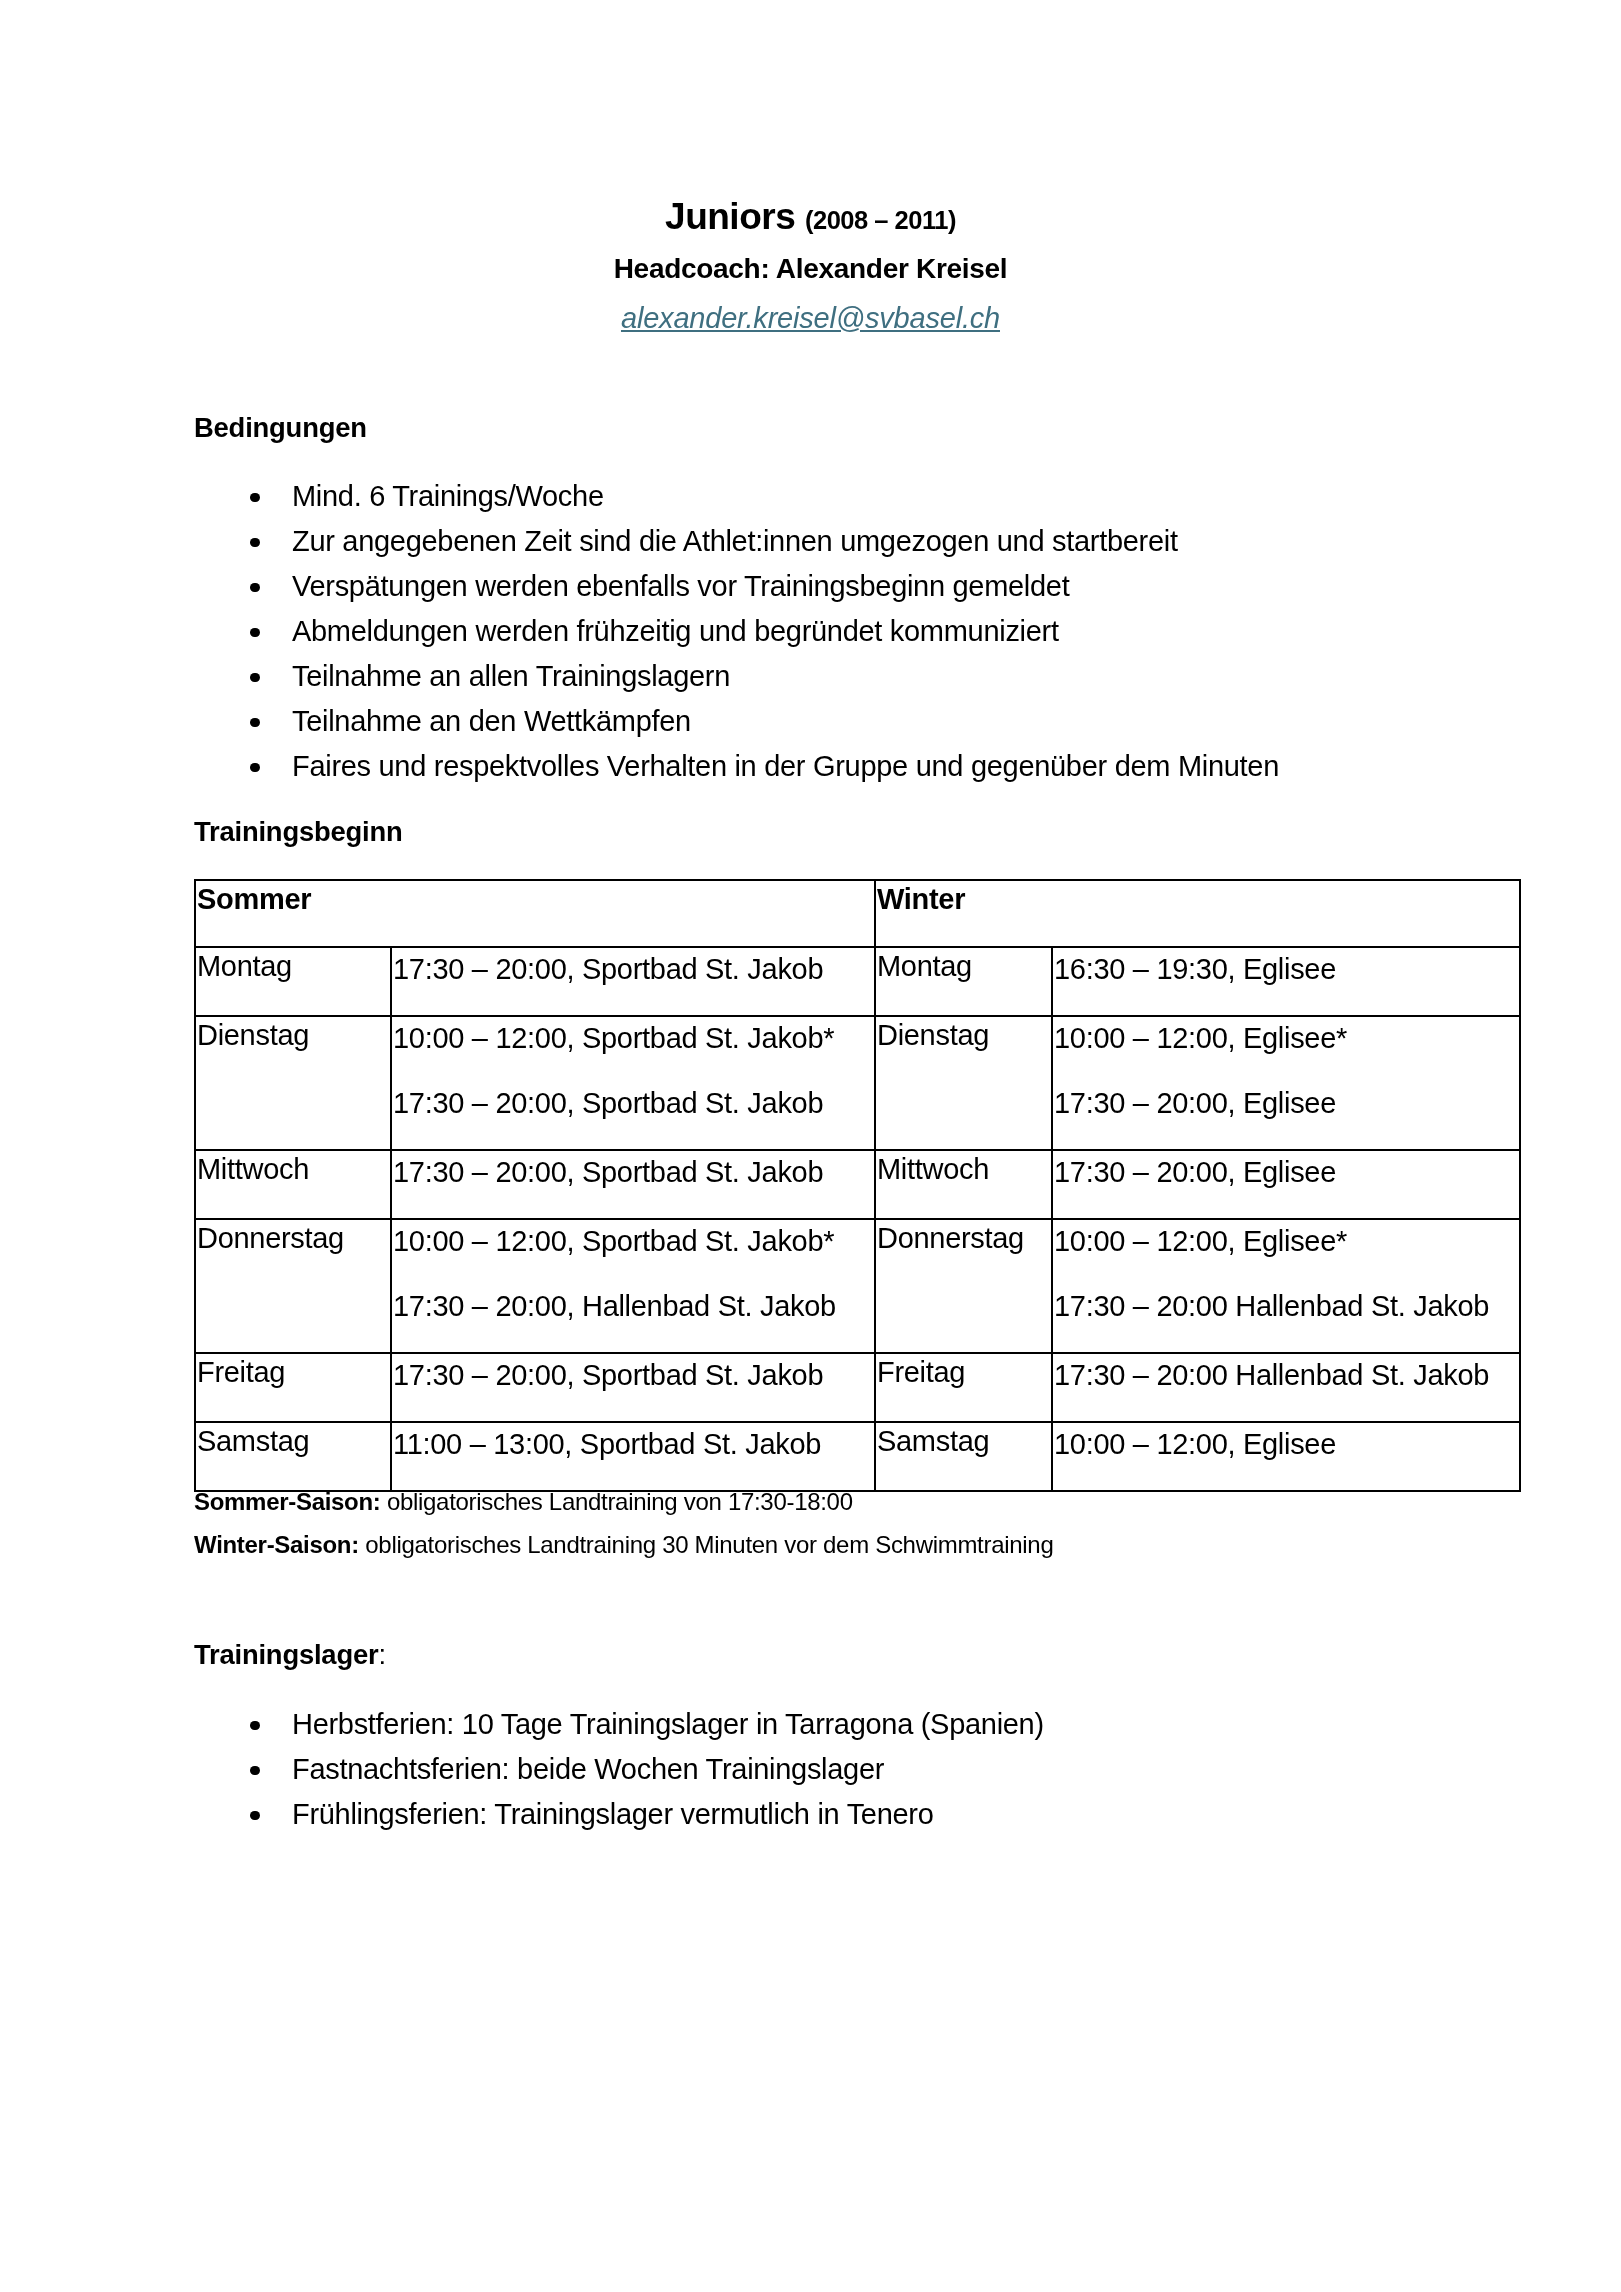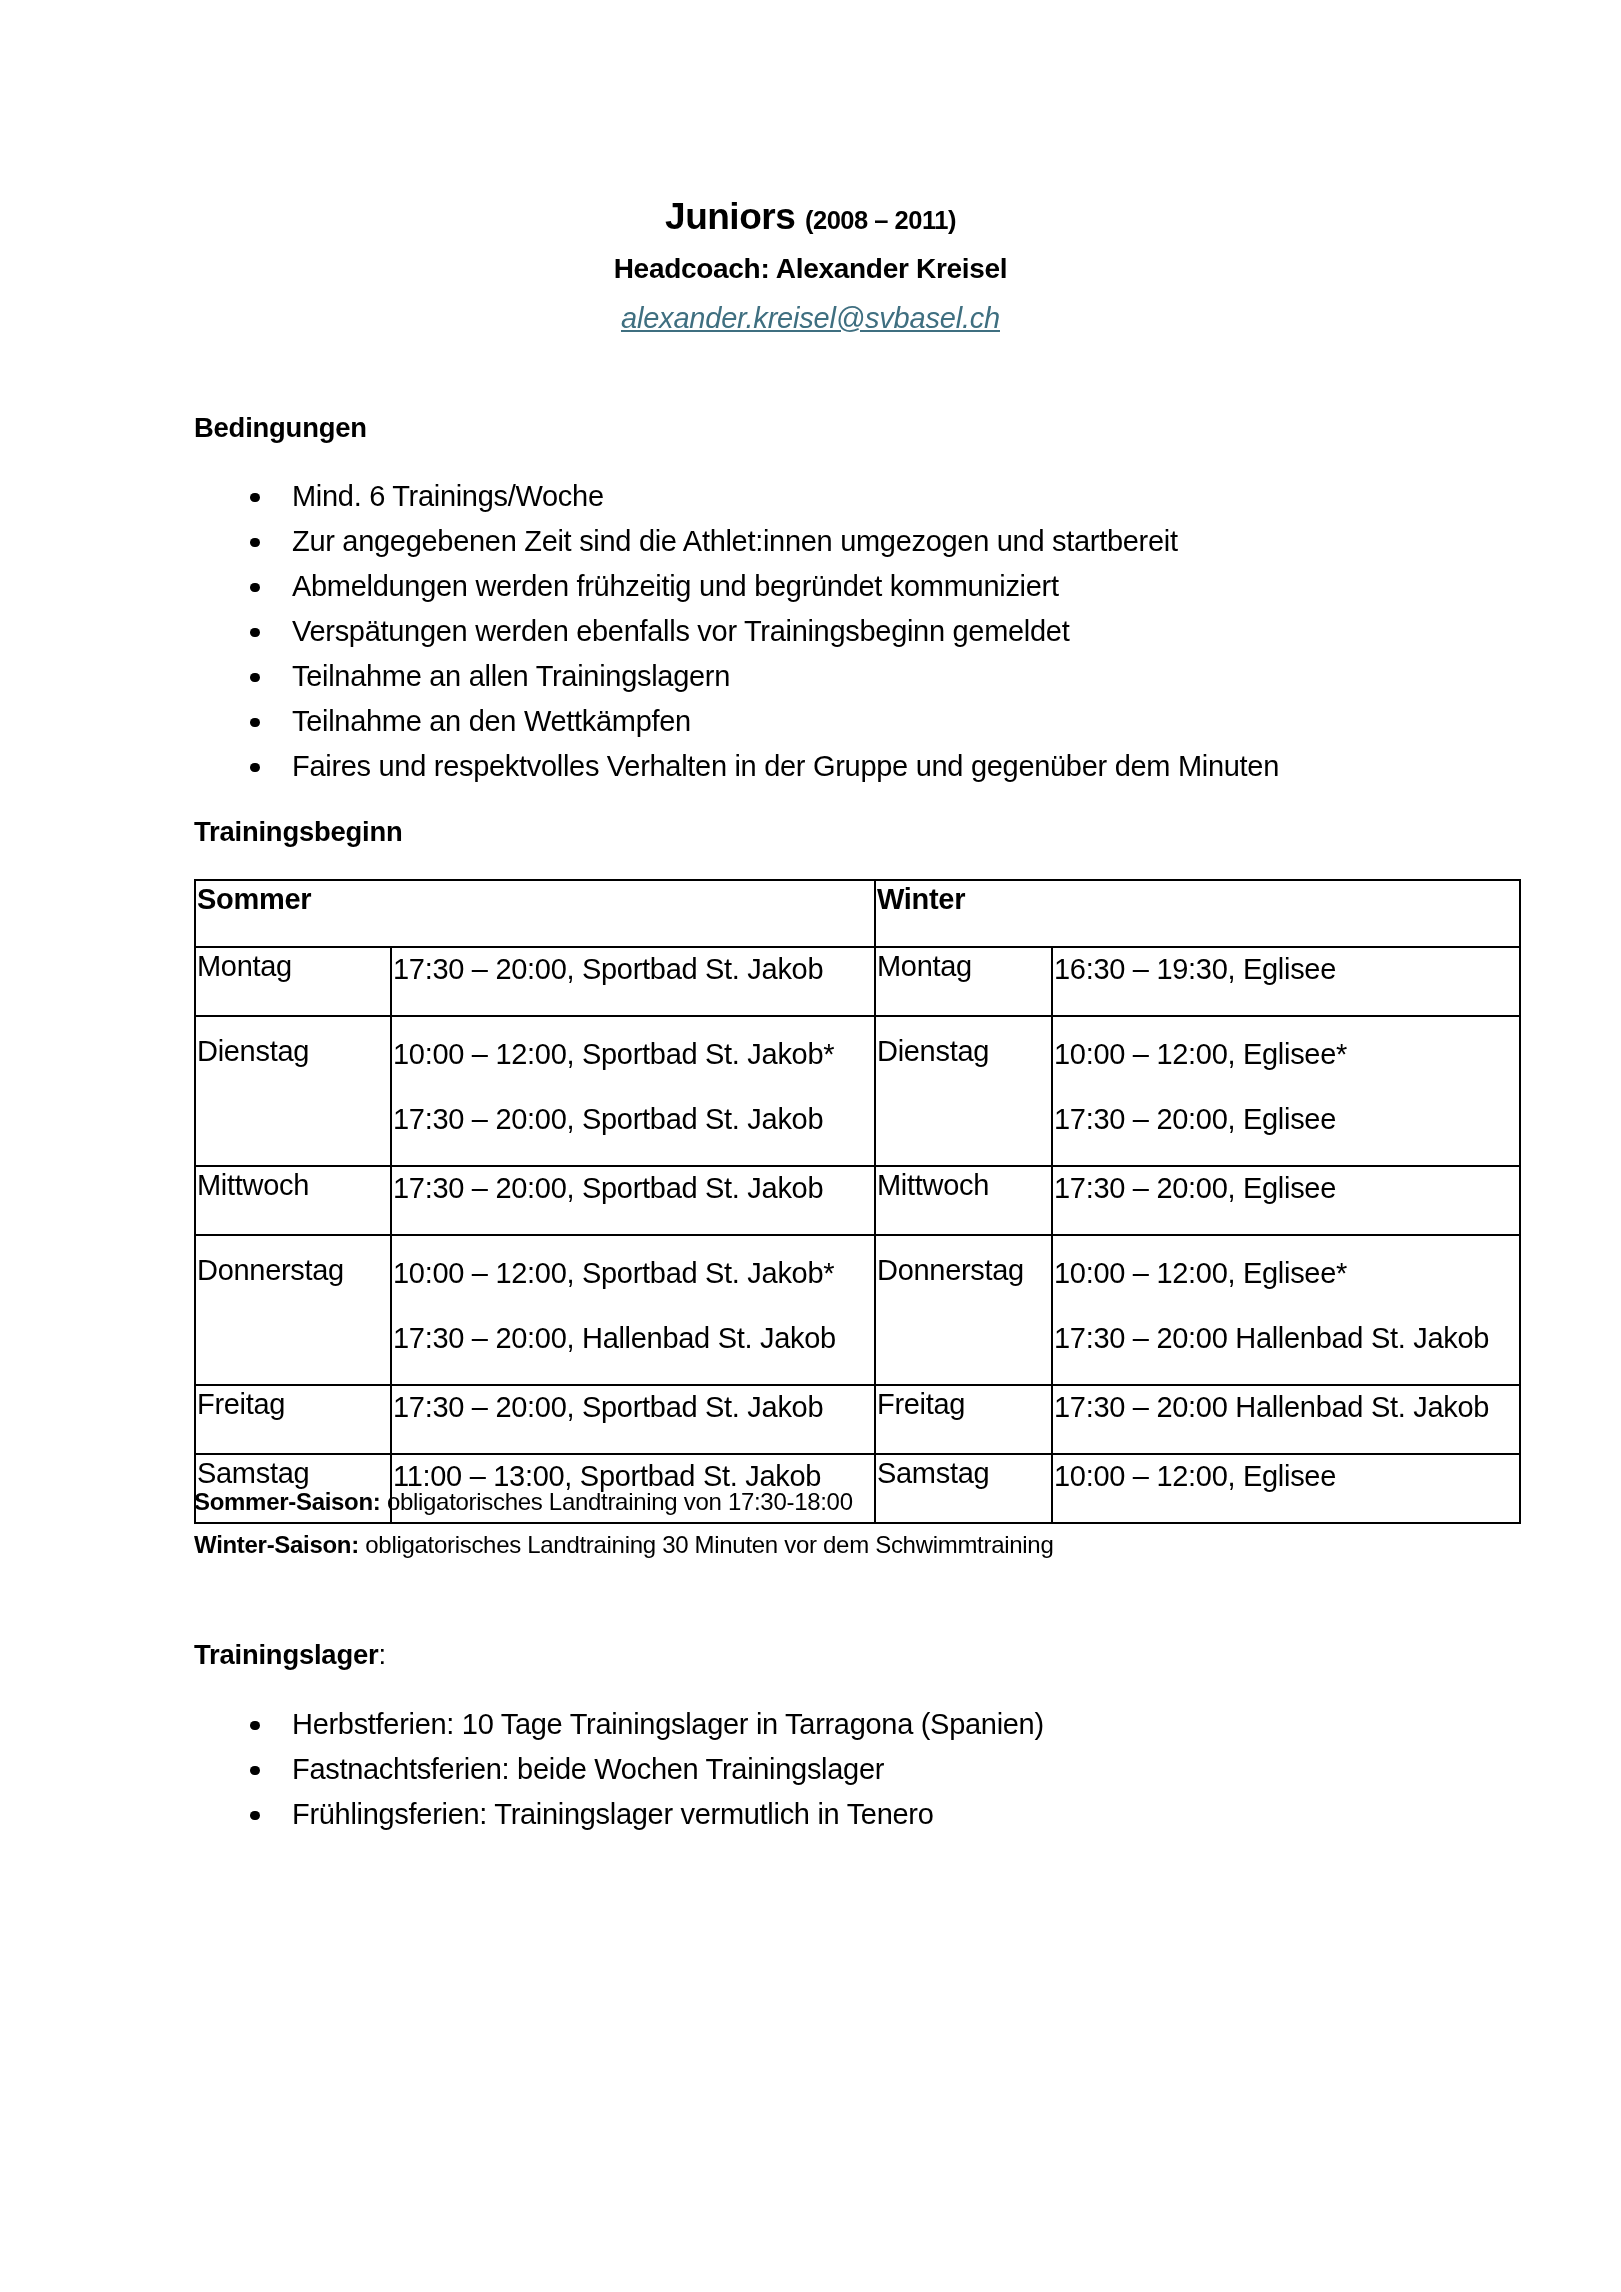--- a/index.html
+++ b/index.html
@@ -30,41 +30,41 @@
   table.sched {
     position: absolute; left: 194px; top: 879px; width: 1325px;
     border-collapse: collapse; table-layout: fixed;
   }
   table.sched td {
     border: 2.9px solid #000; vertical-align: top; padding: 0 0 0 1px;
     font-size: 29px; letter-spacing: -0.3px; white-space: nowrap;
   }
   table.sched tr.hdr td { height: 63px; font-weight: bold; padding-top: 2px; }
   table.sched tr.r1 td { height: 63px; padding-top: 2px; }
-  table.sched tr.r2 td { height: 129px; padding-top: 18px; }
+  table.sched tr.r2 td { height: 129px; padding-top: 2px; }
   table.sched .line { height: 65px; line-height: 39px; }
 
   .note { position: absolute; left: 194px; font-size: 24px; letter-spacing: -0.3px; white-space: nowrap; }
   .note b { font-weight: bold; }
 </style>
 </head>
 <body>
 
 <div class="page">
 
   <div class="center title"><span>Juniors</span> <span class="years">(2008 – 2011)</span></div>
   <div class="center coach">Headcoach: Alexander Kreisel</div>
   <div class="center email">alexander.kreisel@svbasel.ch</div>
 
   <div class="heading" style="top:412px">Bedingungen</div>
   <ul class="bullets" style="top:474px">
     <li><span class="dot"></span><span>Mind. 6 Trainings/Woche</span></li>
     <li><span class="dot"></span><span>Zur angegebenen Zeit sind die Athlet:innen umgezogen und startbereit</span></li>
+    <li><span class="dot"></span><span>Verspätungen werden ebenfalls vor Trainingsbeginn gemeldet</span></li>
     <li><span class="dot"></span><span>Abmeldungen werden frühzeitig und begründet kommuniziert</span></li>
-    <li><span class="dot"></span><span>Verspätungen werden ebenfalls vor Trainingsbeginn gemeldet</span></li>
     <li><span class="dot"></span><span>Teilnahme an allen Trainingslagern</span></li>
     <li><span class="dot"></span><span>Teilnahme an den Wettkämpfen</span></li>
     <li><span class="dot"></span><span>Faires und respektvolles Verhalten in der Gruppe und gegenüber dem Minuten</span></li>
   </ul>
 
   <div class="heading" style="top:816px">Trainingsbeginn</div>
 
   <table class="sched">
     <colgroup>
         <col style="width:196px">

